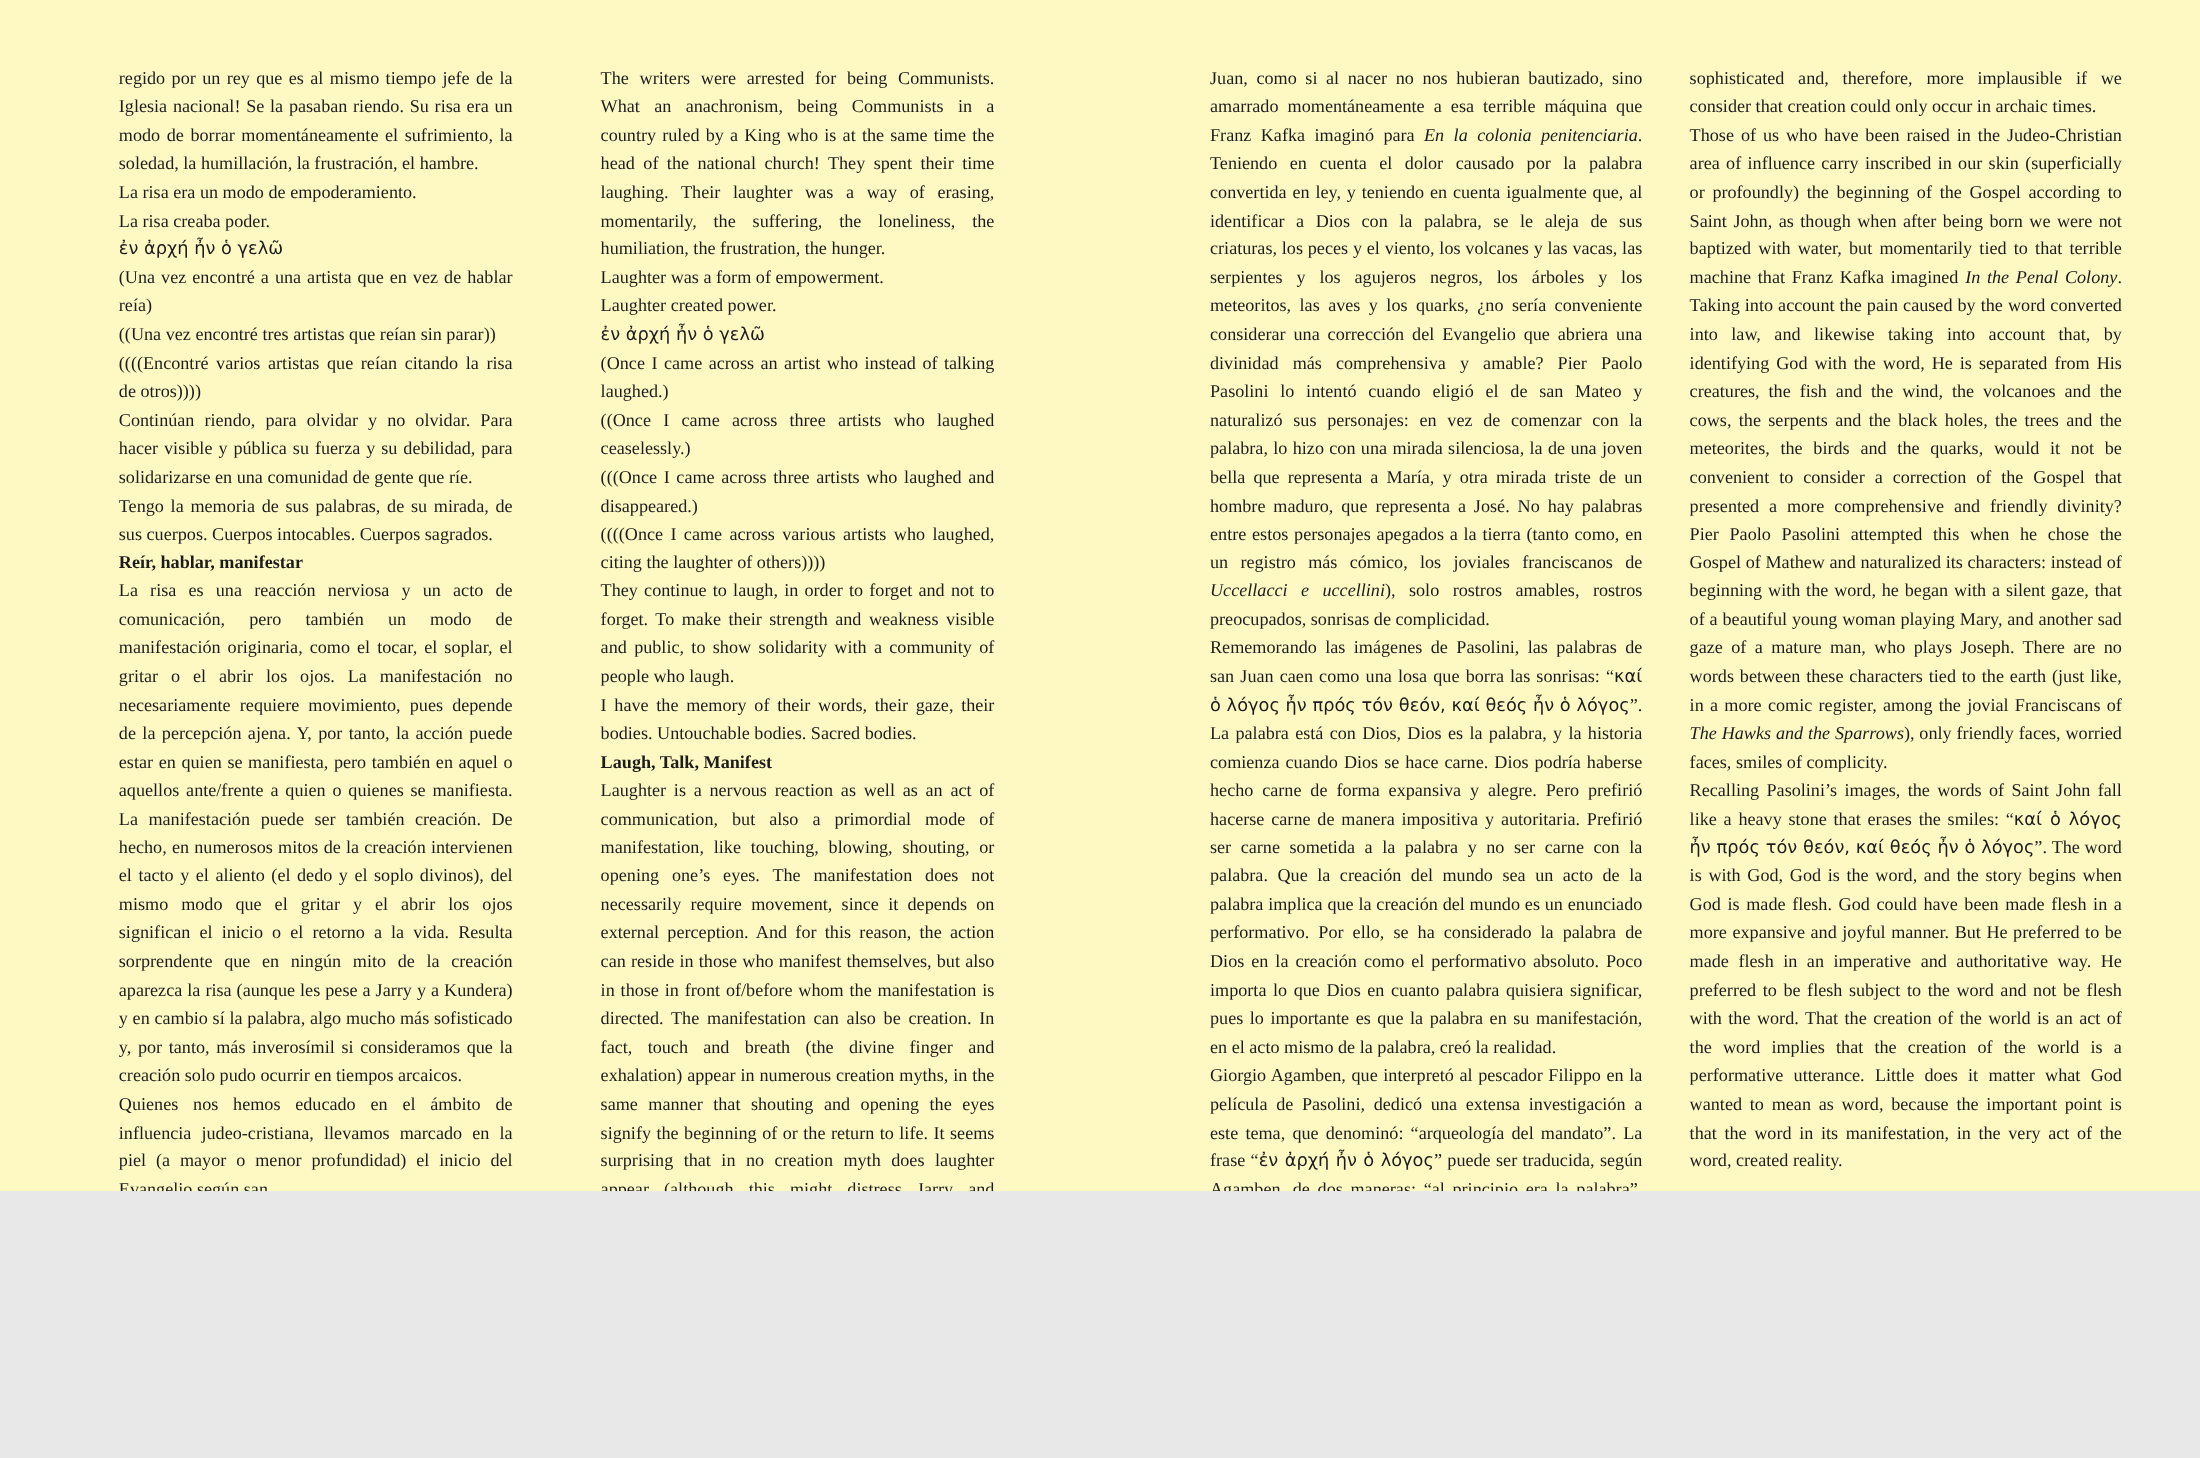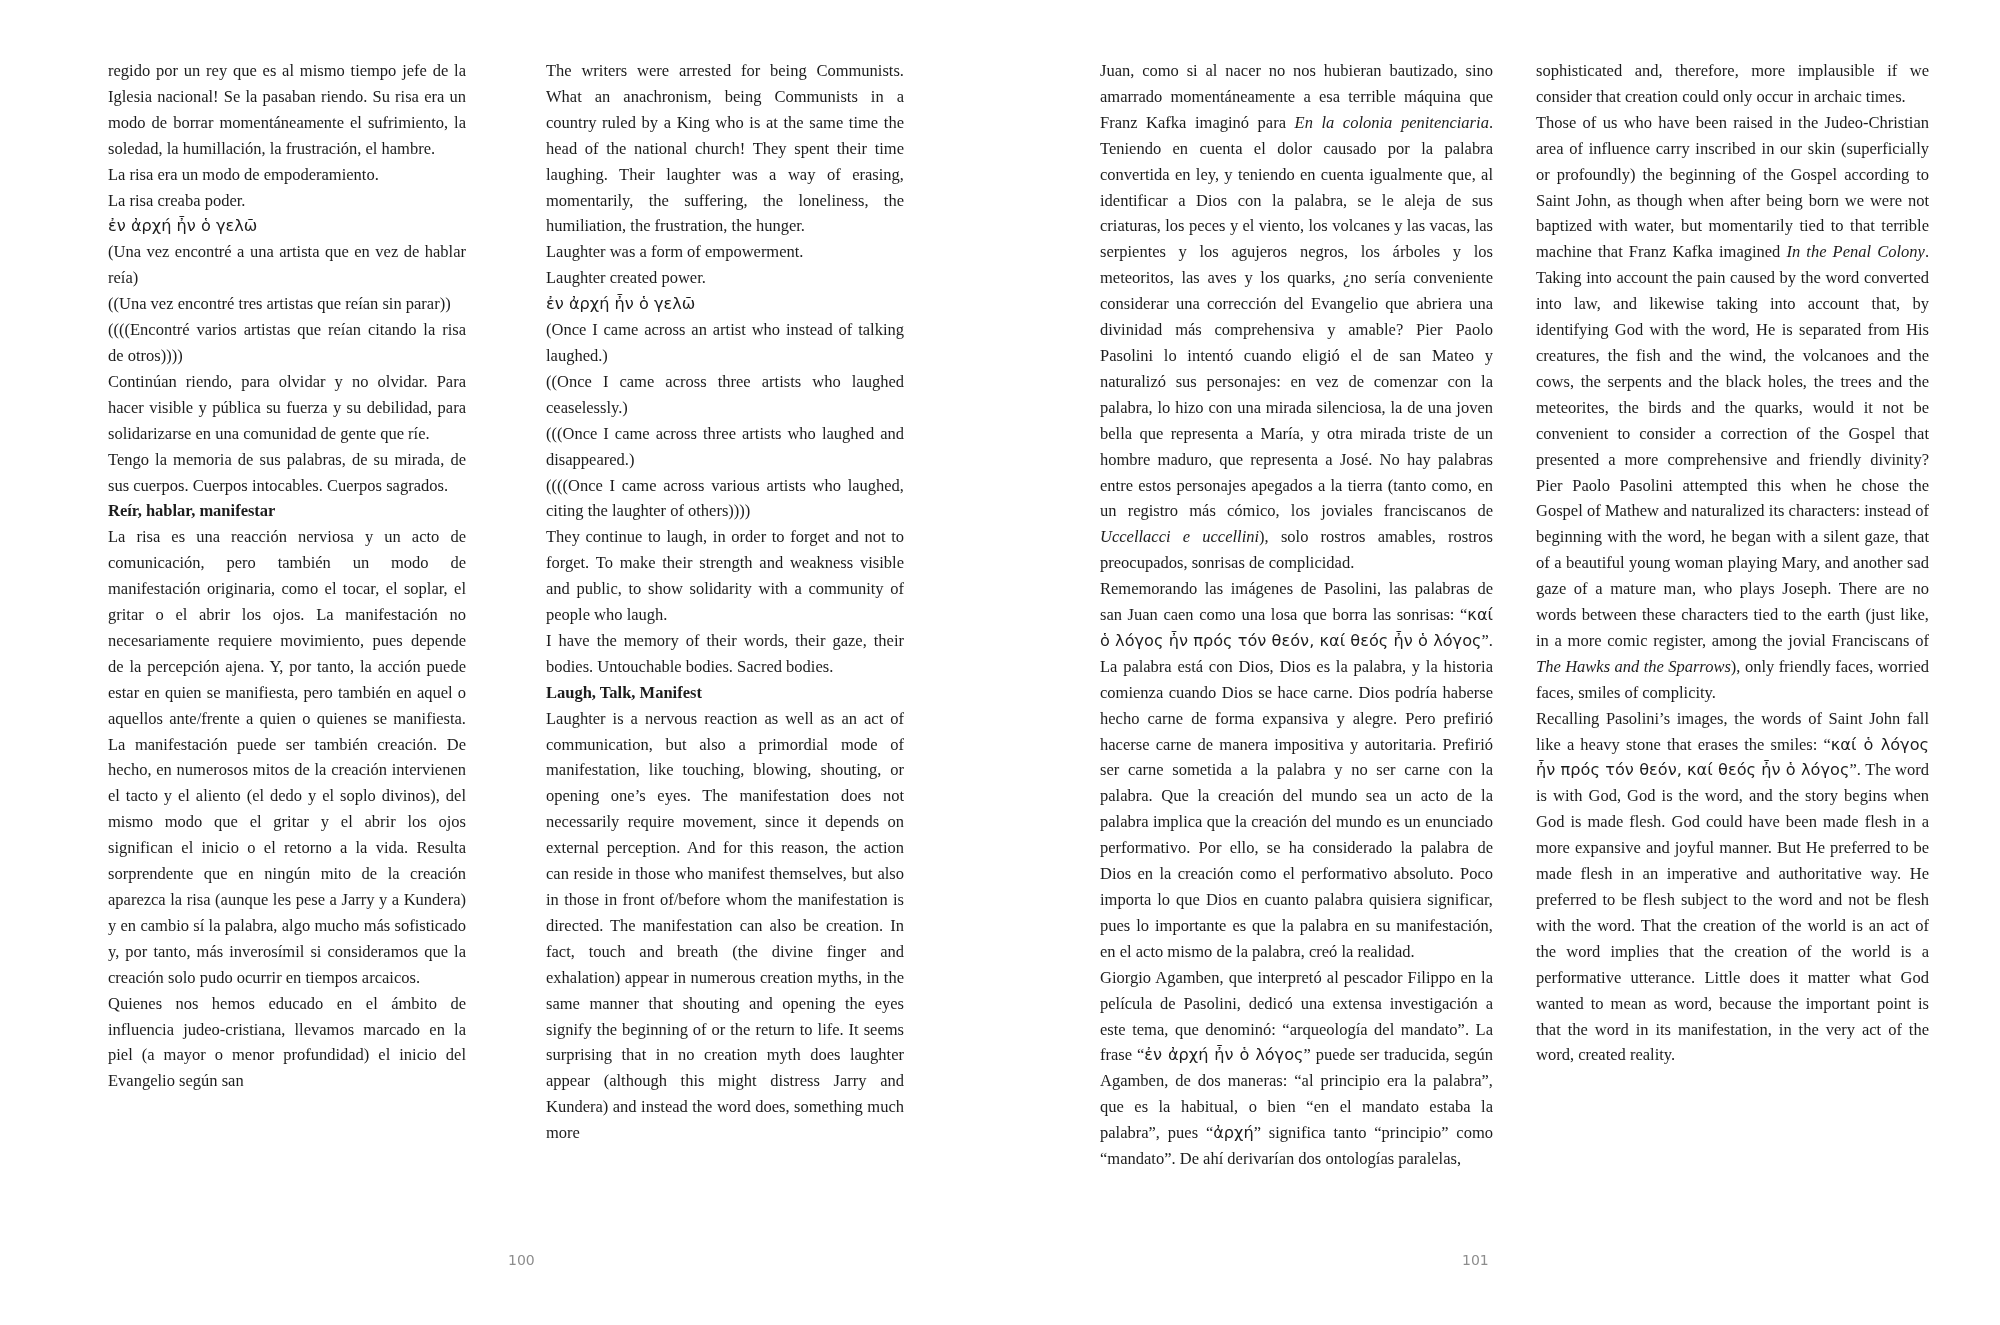--- a/index.html
+++ b/index.html
@@ -1,20 +1,20 @@
 <!DOCTYPE html>
 <html lang="es"><head>
 <meta charset="utf-8">
 <style>
   html, body { margin: 0; padding: 0; background: #e8e8e8; }
   .spread {
     position: relative;
     width: 2000px;
-    height: 1325px;
-    background: #ffffff;
+    height: 1083px;
+    background: #fef9c3;
     overflow: hidden;
     font-family: "Liberation Serif", "DejaVu Serif", serif;
     color: #1c1c1c;
   }
   .col {
     position: absolute;
     top: 58px;
     font-size: 16.5px;
     line-height: 25.9px;
     text-align: justify;

